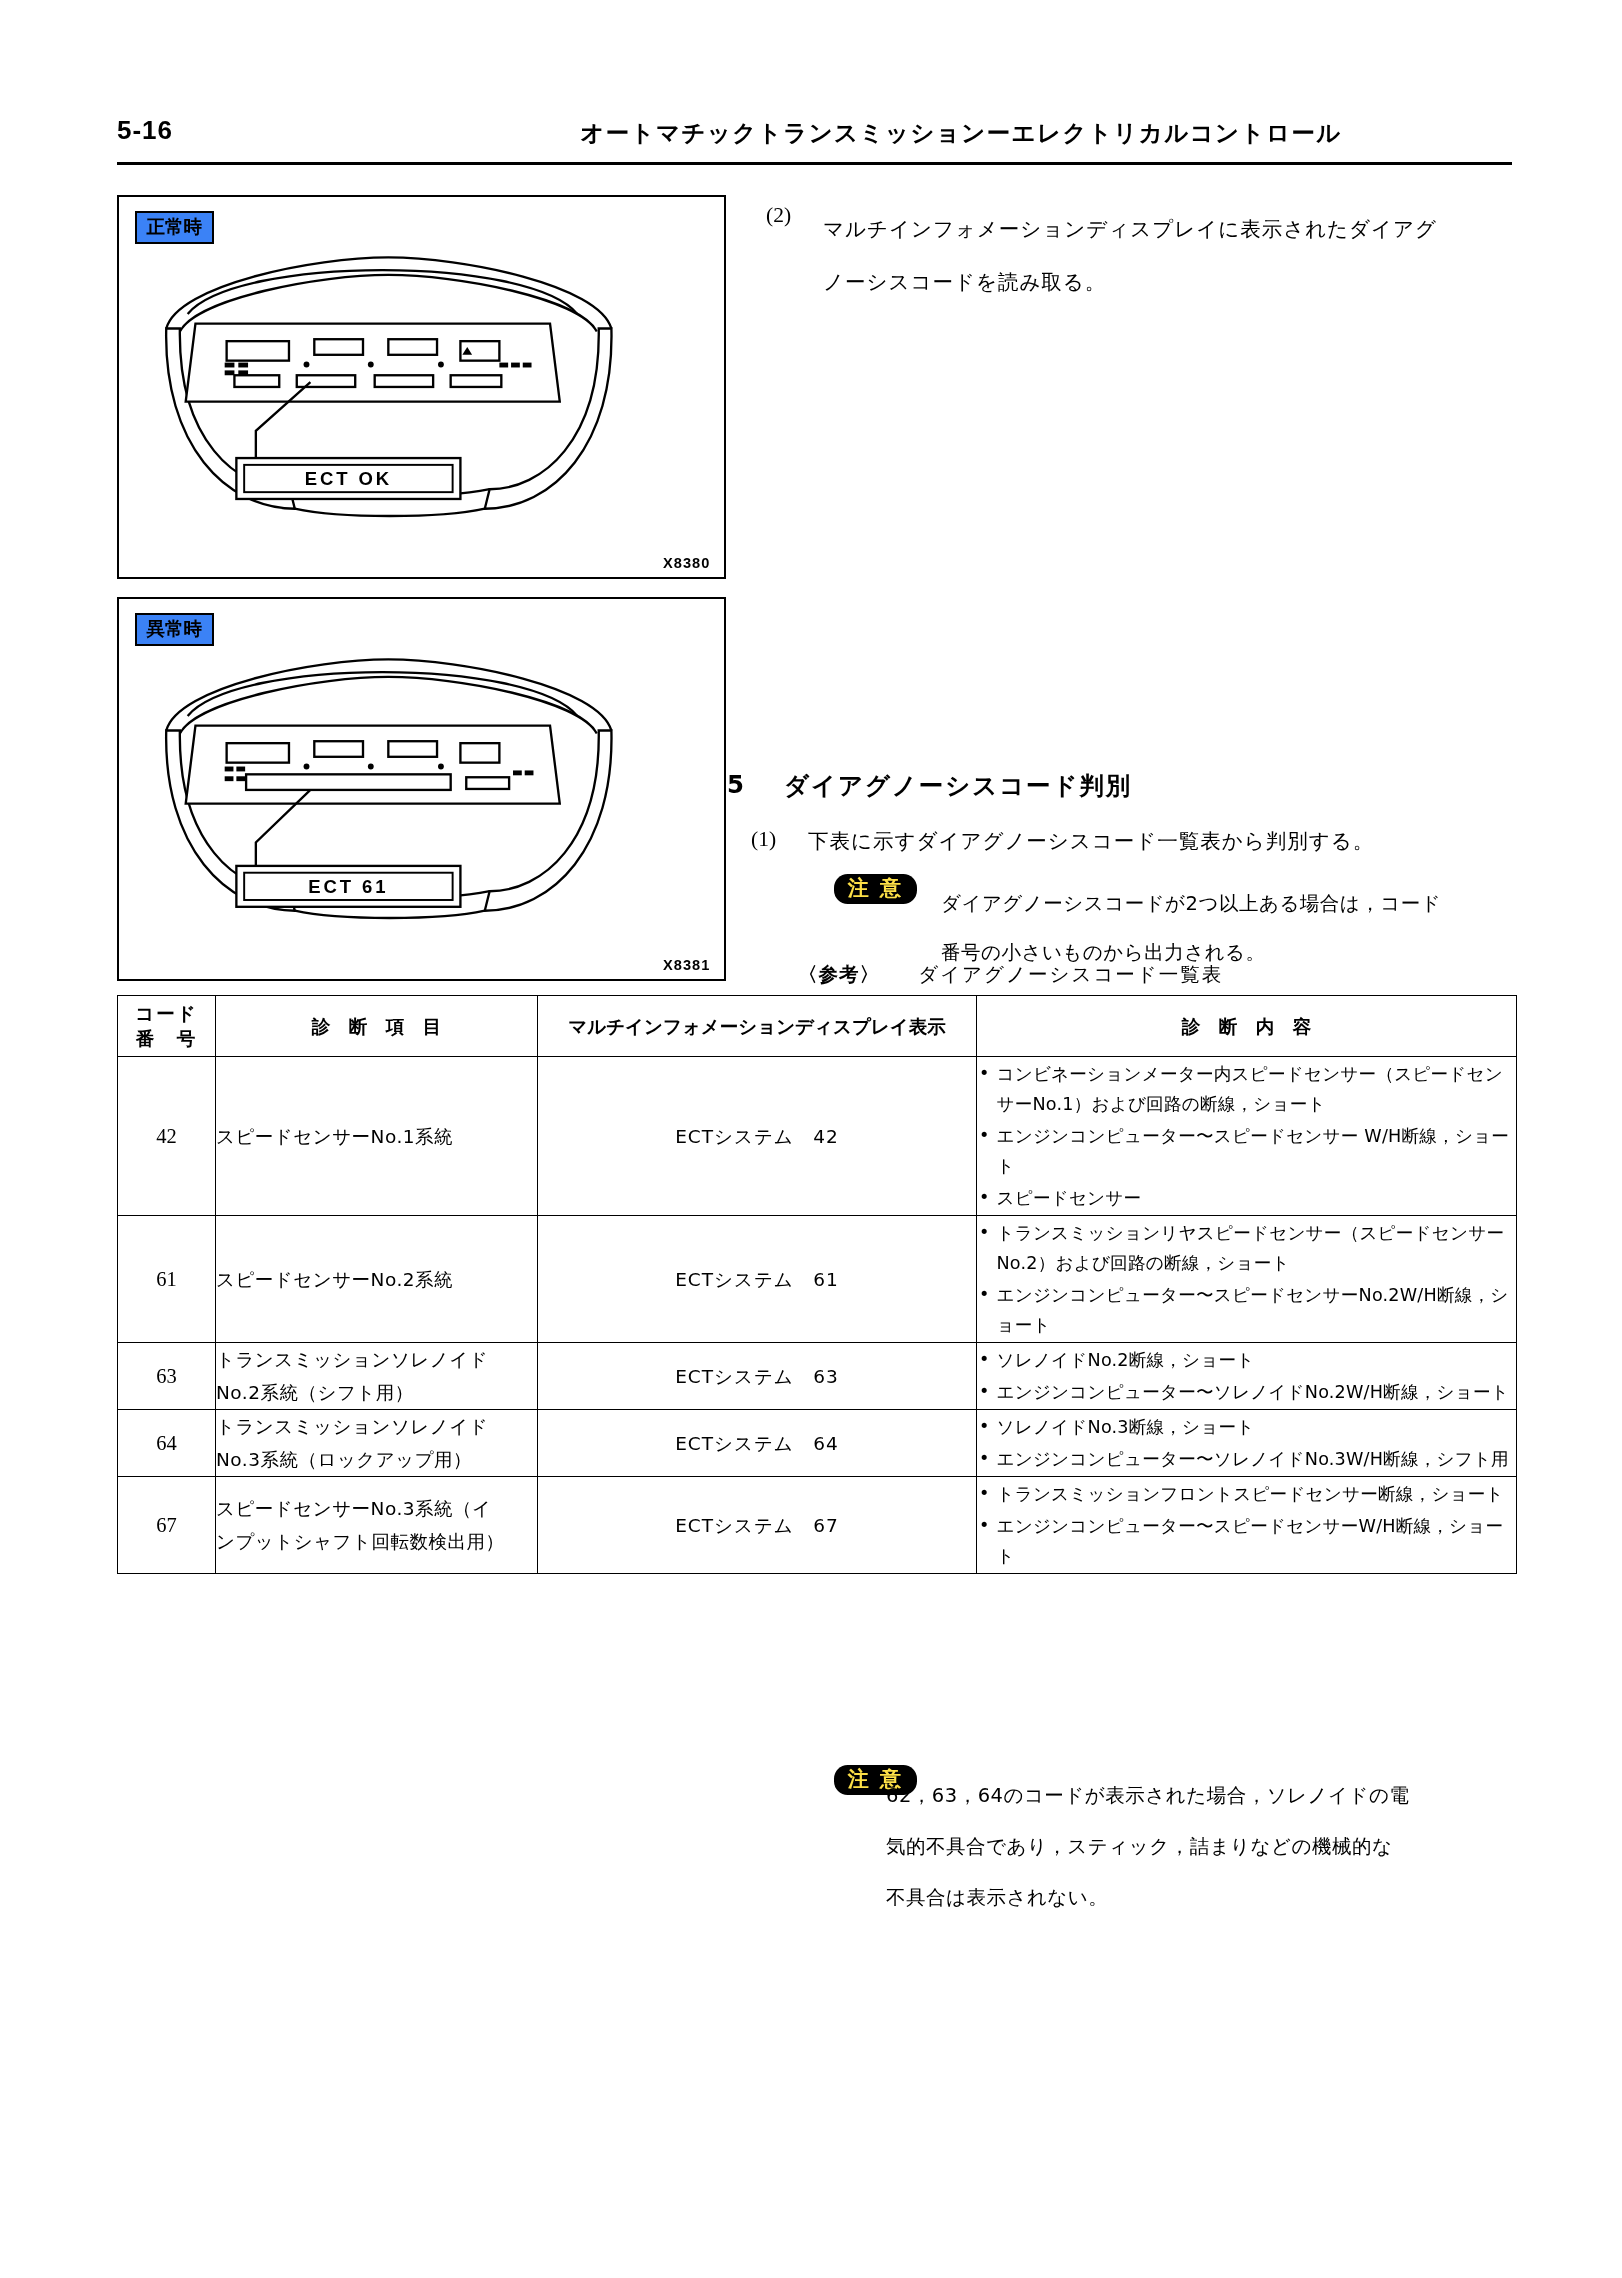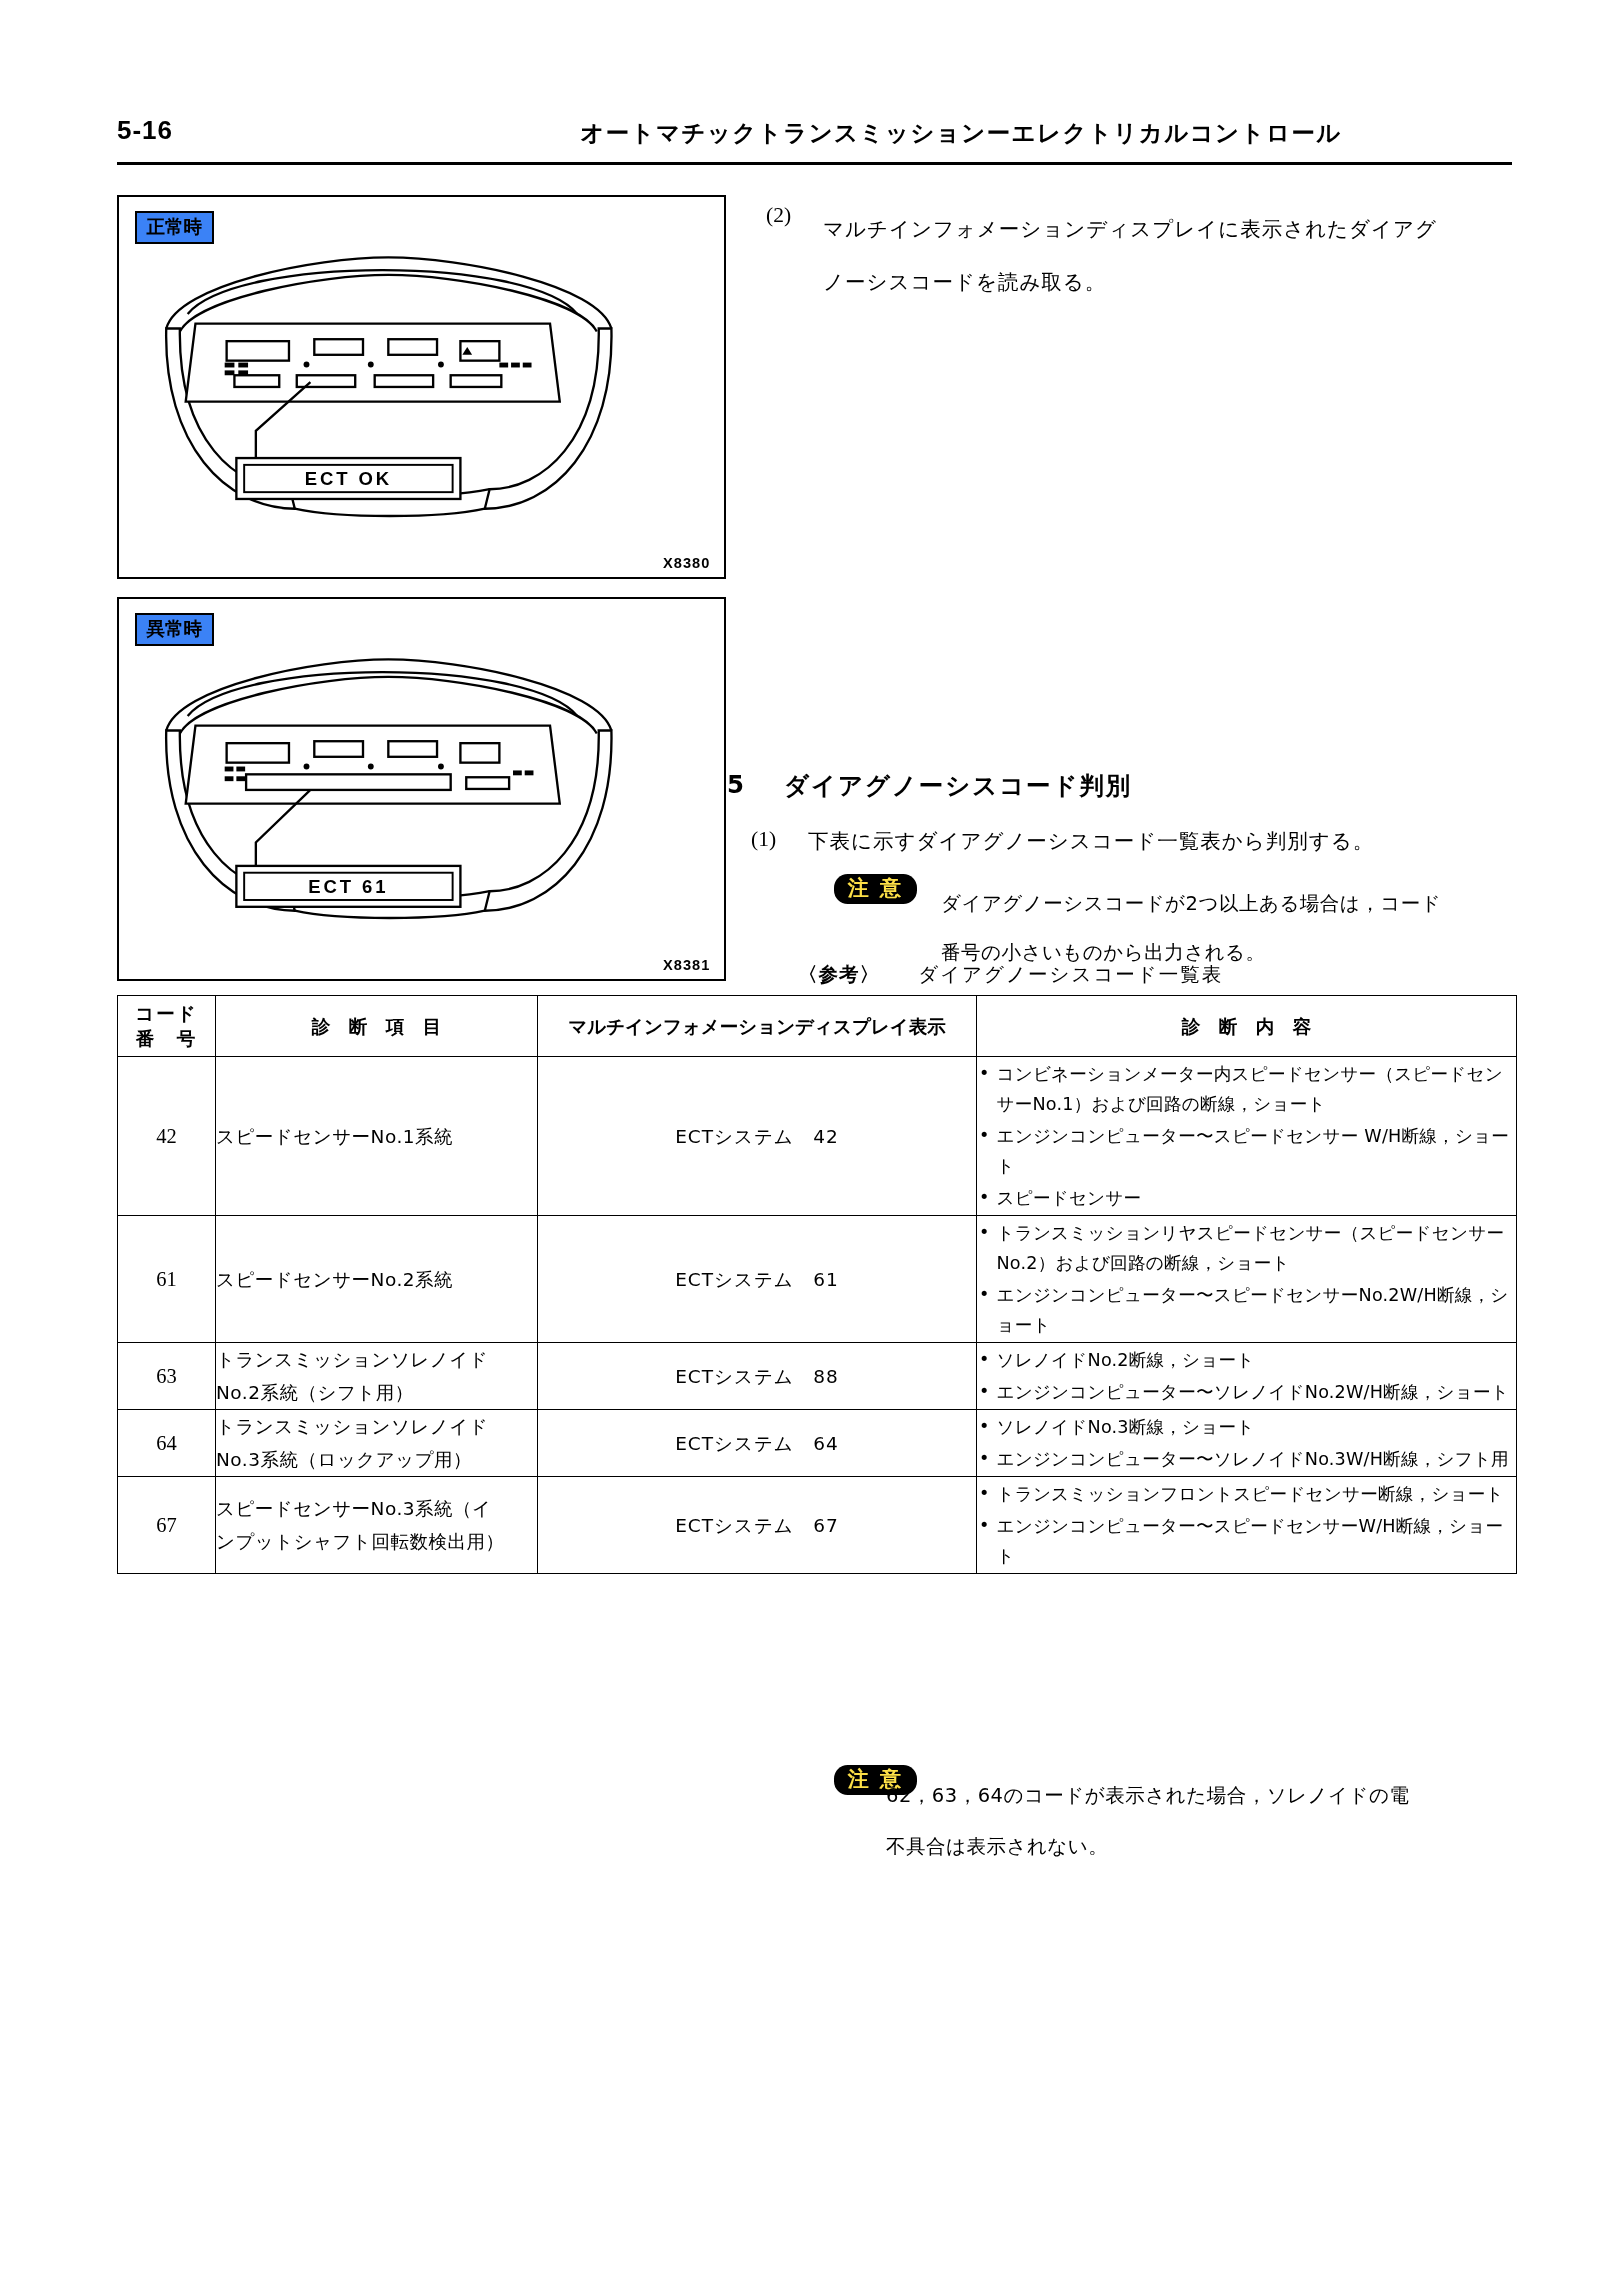--- a/index.html
+++ b/index.html
@@ -465,21 +465,21 @@
               <li>エンジンコンピューター〜スピードセンサーNo.2W/H断線，ショート</li>
             </ul>
           </td>
         </tr>
         <tr>
           <td class="c-code">63</td>
           <td class="c-item">
             <div>トランスミッションソレノイド</div>
             <div>No.2系統（シフト用）</div>
           </td>
-          <td class="c-disp">ECTシステム　88</td>
+          <td class="c-disp">ECTシステム　63</td>
           <td class="c-desc">
             <ul>
               <li>ソレノイドNo.2断線，ショート</li>
               <li>エンジンコンピューター〜ソレノイドNo.2W/H断線，ショート</li>
             </ul>
           </td>
         </tr>
         <tr>
           <td class="c-code">64</td>
           <td class="c-item">
@@ -509,18 +509,19 @@
           </td>
         </tr>
       </tbody>
     </table>
   </div>
 
   <div class="caution2">
     <span class="pill">注 意</span>
     <div class="body">
       <div>62，63，64のコードが表示された場合，ソレノイドの電</div>
+      <div class="b2" style="margin-left:0">気的不具合であり，スティック，詰まりなどの機械的な</div>
       <div class="b3" style="margin-left:0">不具合は表示されない。</div>
     </div>
   </div>
 
 </div>
 
 
 </body></html>

